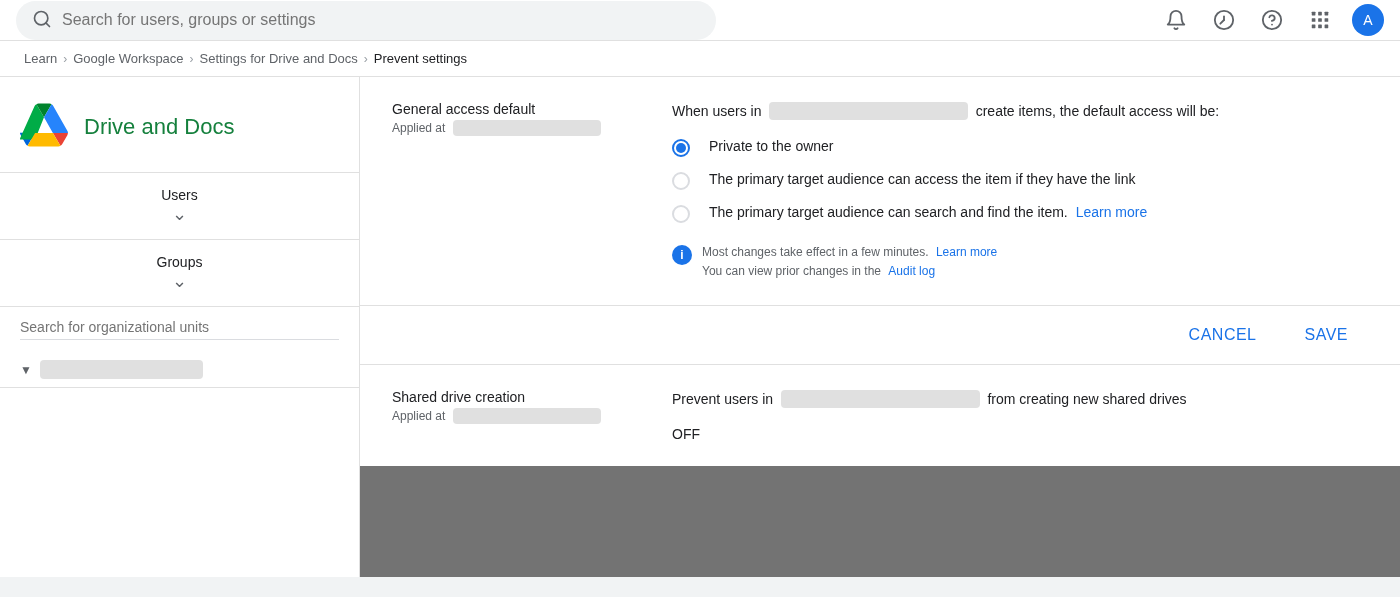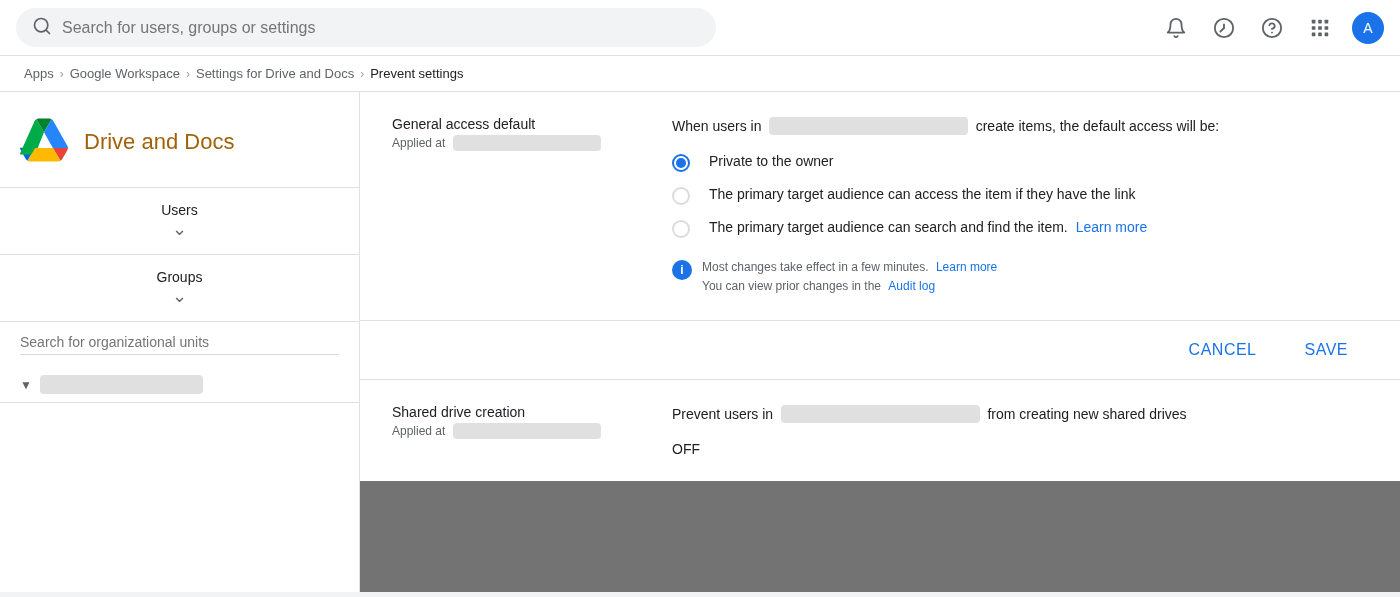--- a/index.html
+++ b/index.html
@@ -4,21 +4,21 @@
   <style>
     * { box-sizing: border-box; margin: 0; padding: 0; font-family: 'Arial', sans-serif; }
     body { background: #f1f3f4; font-size: 14px; color: #202124; }
 
     
     .topbar {
       display: flex;
       align-items: center;
       background: #fff;
       padding: 8px 16px;
-      height: 56px;
+      height: 41px;
       border-bottom: 1px solid #e0e0e0;
       gap: 12px;
     }
     .search-bar {
       display: flex;
       align-items: center;
       background: #f1f3f4;
       border-radius: 24px;
       padding: 8px 16px;
       flex: 1;
@@ -107,21 +107,21 @@
     .sidebar-header {
       display: flex;
       align-items: center;
       padding: 24px 20px 20px 20px;
       gap: 16px;
       border-bottom: 1px solid #e0e0e0;
     }
     .sidebar-title {
       font-size: 22px;
       font-weight: 400;
-      color: #a16207;
+      color: #15803d;
     }
 
     
     .nav-item {
       display: flex;
       align-items: center;
       justify-content: space-between;
       padding: 14px 20px;
       cursor: pointer;
       border-bottom: 1px solid #e0e0e0;
@@ -378,21 +378,21 @@
         <rect x="3" y="17" width="4" height="4" rx="0.5"></rect>
         <rect x="10" y="17" width="4" height="4" rx="0.5"></rect>
         <rect x="17" y="17" width="4" height="4" rx="0.5"></rect>
       </svg>
     </div>
     <div class="avatar">A</div>
   </div>
 </div>
 
 <div class="breadcrumb">
-  <a>Apps</a>
+  <a>Learn</a>
   <span class="breadcrumb-sep">›</span>
   <a>Google Workspace</a>
   <span class="breadcrumb-sep">›</span>
   <a>Settings for Drive and Docs</a>
   <span class="breadcrumb-sep">›</span>
   <span class="current">Prevent settings</span>
 </div>
 
 <div class="main-layout">
 

